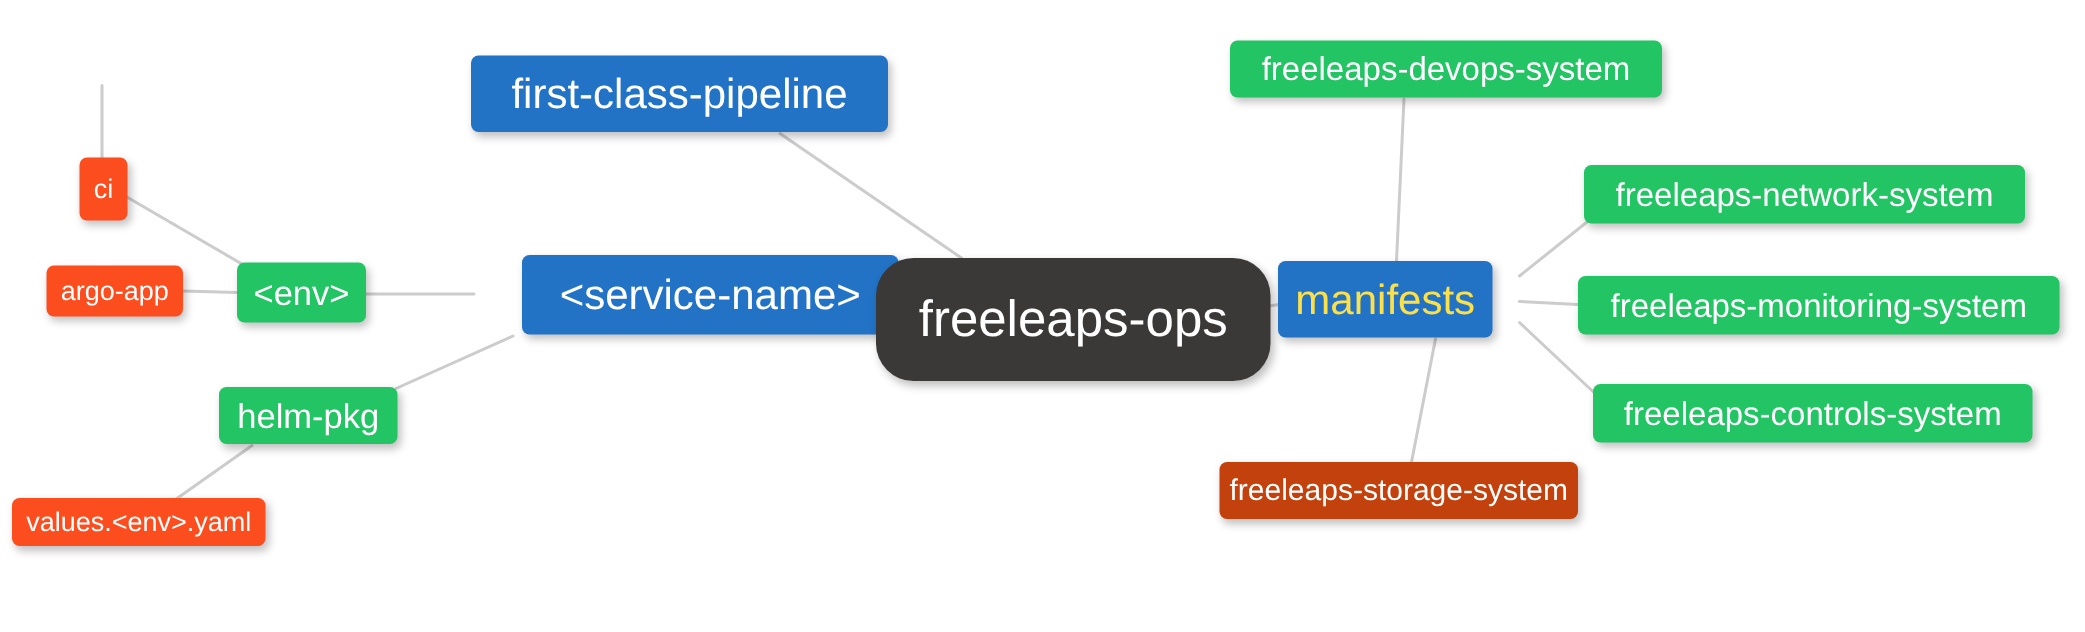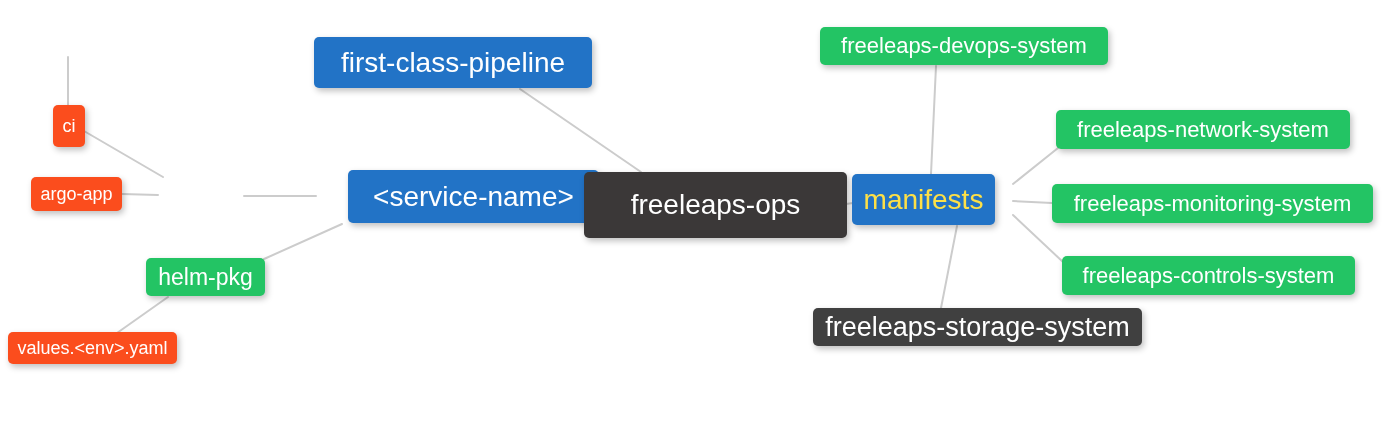--- a/index.html
+++ b/index.html
@@ -58,24 +58,25 @@
       <line x1="846" y1="204" x2="853" y2="203" stroke="#cccccc"></line>
       <line x1="931" y1="174" x2="936" y2="66" stroke="#cccccc"></line>
       <line x1="1013" y1="184" x2="1058" y2="148" stroke="#cccccc"></line>
       <line x1="1013" y1="201" x2="1052" y2="203" stroke="#cccccc"></line>
       <line x1="1013" y1="215" x2="1063" y2="262" stroke="#cccccc"></line>
       <line x1="957" y1="226" x2="941" y2="308" stroke="#cccccc"></line>
     </svg>
 
     <div class="node" style="left: 53px; top: 105px; width: 32px; height: 42px; font-size: 18px; background: rgb(251, 77, 29); color: rgb(255, 255, 255);">ci</div>
     <div class="node" style="left: 31px; top: 177px; width: 91px; height: 34px; font-size: 18px; background: rgb(251, 77, 29); color: rgb(255, 255, 255);">argo-app</div>
+    <div class="node" style="left: 158px; top: 175px; width: 86px; height: 40px; font-size: 23px; background: rgb(35, 196, 100); color: rgb(255, 255, 255);">&lt;env&gt;</div>
     <div class="node" style="left: 314px; top: 37px; width: 278px; height: 51px; font-size: 28px; background: rgb(34, 115, 198); color: rgb(255, 255, 255);">first-class-pipeline</div>
     <div class="node" style="left: 316px; top: 170px; width: 251px; height: 53px; font-size: 28px; background: rgb(34, 115, 198); color: rgb(255, 255, 255); margin-left: 32px;">&lt;service-name&gt;</div>
     <div class="node" style="left: 146px; top: 258px; width: 119px; height: 38px; font-size: 23px; background: rgb(35, 196, 100); color: rgb(255, 255, 255);">helm-pkg</div>
     <div class="node" style="left: 8px; top: 332px; width: 169px; height: 32px; font-size: 18px; background: rgb(251, 77, 29); color: rgb(255, 255, 255);">values.&lt;env&gt;.yaml</div>
-    <div class="node" style="left: 584px; top: 172px; width: 263px; height: 66px; font-size: 28px; background: rgb(59, 56, 56); color: rgb(255, 255, 255);">freeleaps-ops</div>
+    <div class="node" style="left: 584px; top: 172px; width: 263px; height: 82px; font-size: 34px; background: rgb(59, 56, 56); color: rgb(255, 255, 255); border-radius: 25px;">freeleaps-ops</div>
     <div class="node" style="left: 852px; top: 174px; width: 143px; height: 51px; font-size: 28px; background: rgb(34, 115, 198); color: #fde047;">manifests</div>
     <div class="node" style="left: 796px; top: 27px; width: 288px; height: 38px; font-size: 22px; background: rgb(35, 196, 100); color: rgb(255, 255, 255); margin-left: 24px;">freeleaps-devops-system</div>
     <div class="node" style="left: 1056px; top: 110px; width: 294px; height: 39px; font-size: 22px; background: rgb(35, 196, 100); color: rgb(255, 255, 255);">freeleaps-network-system</div>
     <div class="node" style="left: 1052px; top: 184px; width: 321px; height: 39px; font-size: 22px; background: rgb(35, 196, 100); color: rgb(255, 255, 255);">freeleaps-monitoring-system</div>
     <div class="node" style="left: 1062px; top: 256px; width: 293px; height: 39px; font-size: 22px; background: rgb(35, 196, 100); color: rgb(255, 255, 255); text-align: right;">freeleaps-controls-system</div>
-    <div class="node" style="left: 813px; top: 308px; width: 329px; height: 38px; font-size: 27px; background: #404040; color: rgb(255, 255, 255);">freeleaps-storage-system</div>
+    <div class="node" style="left: 813px; top: 308px; width: 239px; height: 38px; font-size: 20px; background: #c2410c; color: rgb(255, 255, 255);">freeleaps-storage-system</div>
   </div>
 
 </body></html>

